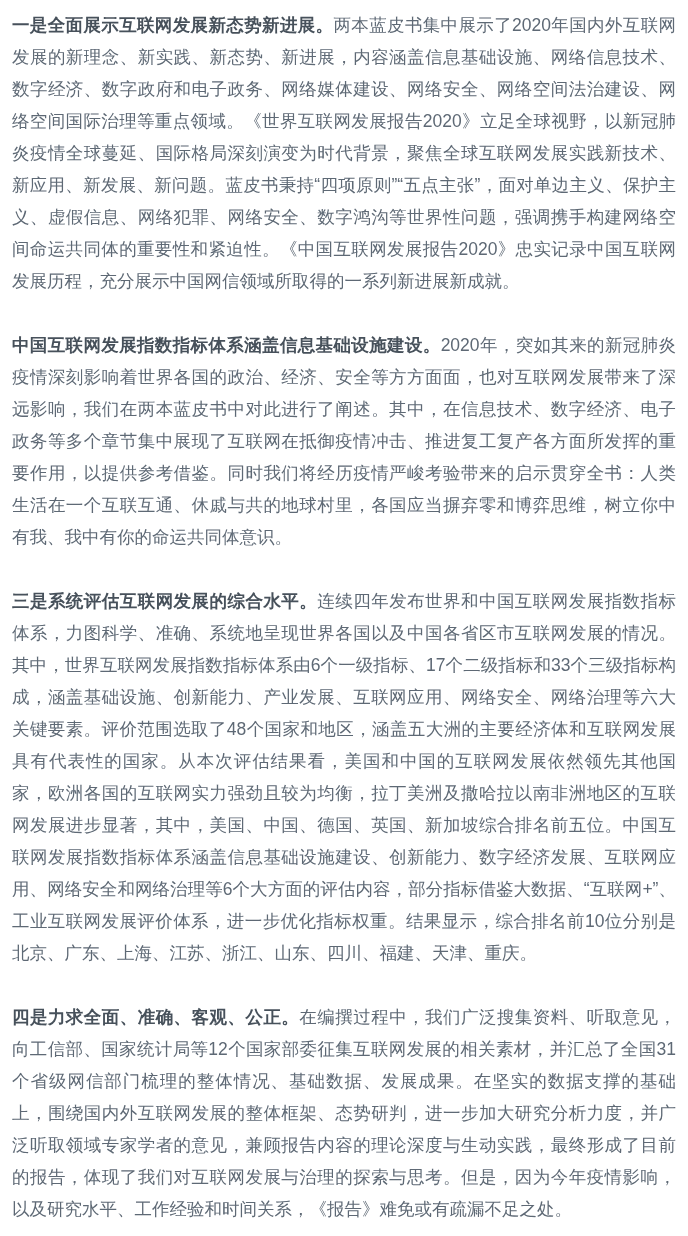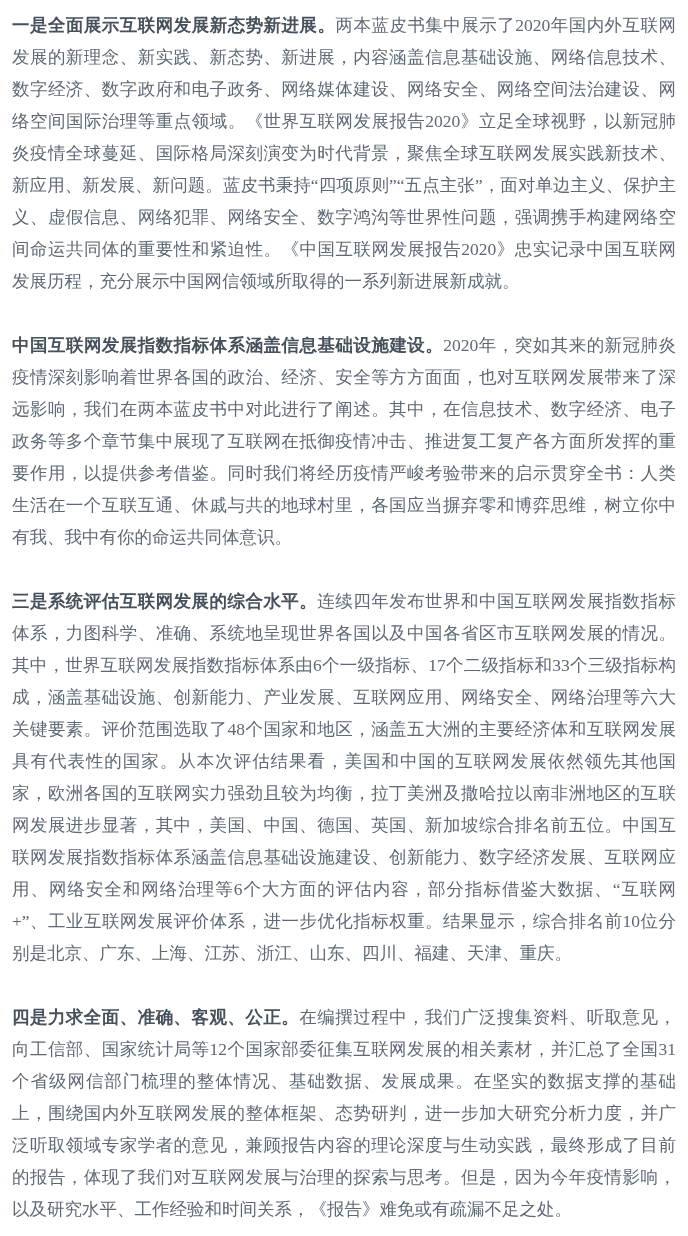--- a/index.html
+++ b/index.html
@@ -9,21 +9,20 @@
   }
   body {
     width: 688px;
     min-height: 1236px;
     box-sizing: border-box;
     padding: 9px 12px 0 12px;
     font-family: "Liberation Sans", "DejaVu Sans", sans-serif;
   }
   main {
     display: block;
-    font-family: Liberation Serif, serif;
   }
   .para {
     margin: 0 0 32px 0;
     font-size: 17.5px;
     line-height: 32px;
     text-align: justify;
     text-justify: inter-ideograph;
     color: #5e6975;
   }
   .para:last-child {

